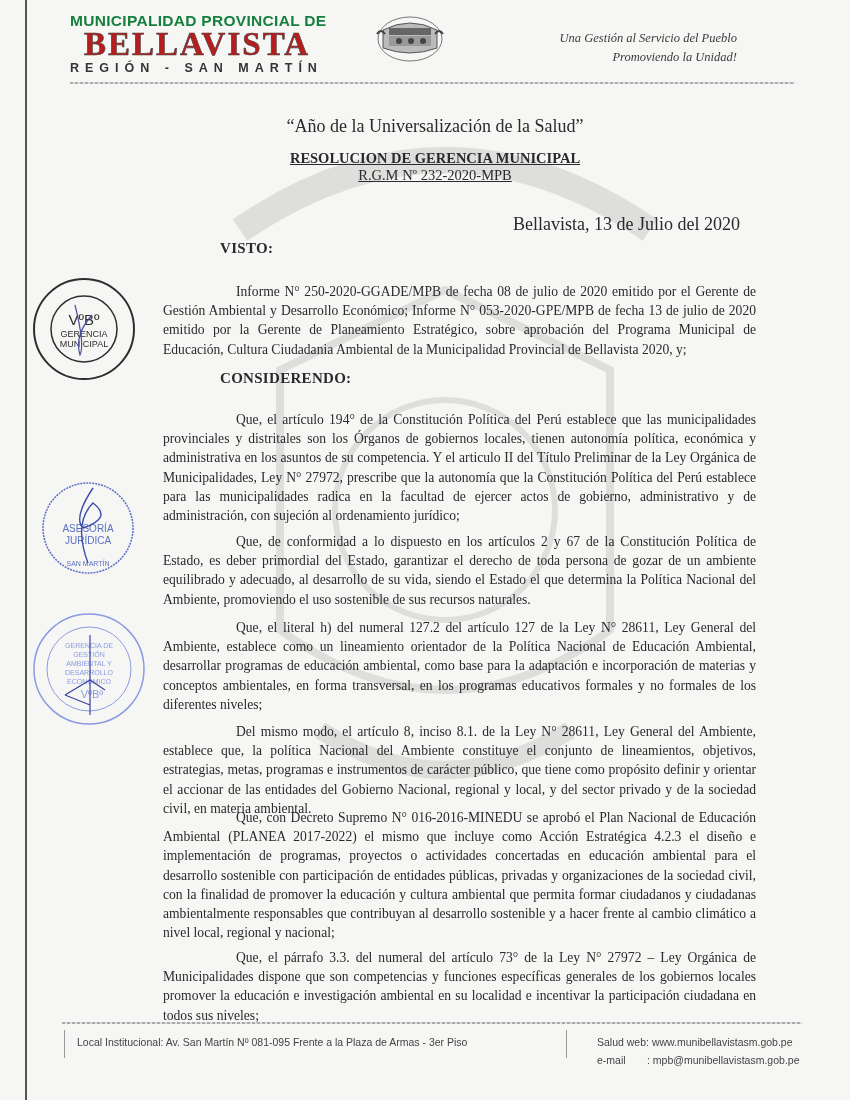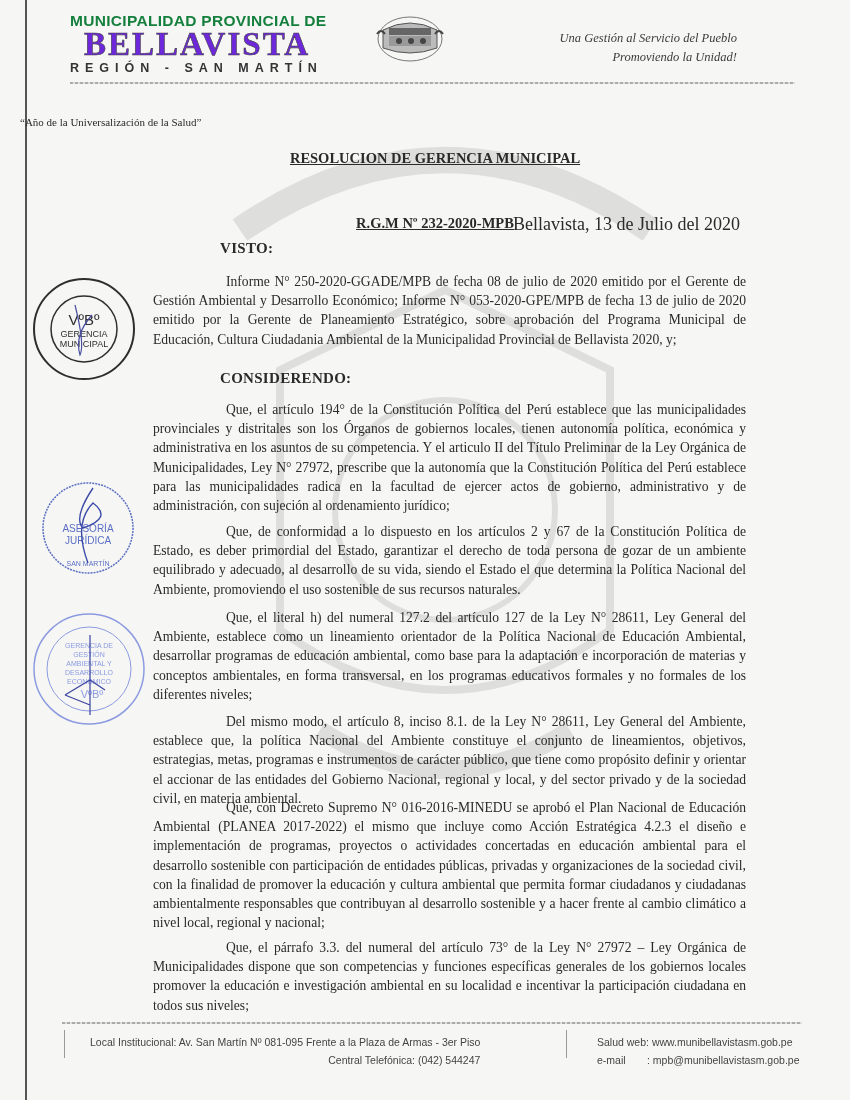--- a/index.html
+++ b/index.html
@@ -5,46 +5,46 @@
   html, body { margin: 0; padding: 0; }
   body {
     width: 850px; height: 1100px; position: relative; overflow: hidden;
     background: #f6f6f5;
     font-family: "Liberation Serif", "DejaVu Serif", serif;
     color: #2a2a2a;
   }
   .left-rule { position: absolute; left: 25px; top: 0; width: 2px; height: 1100px; background: #555; }
   
   .hdr-title { position: absolute; left: 70px; top: 12px; font-family: "Liberation Sans", "DejaVu Sans", sans-serif; font-weight: bold; font-size: 15.5px; letter-spacing: 0.3px; color: #15803d; }
-  .hdr-city { position: absolute; left: 84px; top: 26px; font-family: "Liberation Serif", serif; font-weight: bold; font-size: 33px; letter-spacing: 2px; color: #6d28d9; -webkit-text-stroke: 0.6px #444; }
+  .hdr-city { position: absolute; left: 84px; top: 26px; font-family: "Liberation Serif", serif; font-weight: bold; font-size: 33px; letter-spacing: 2px; color: #b91c1c; -webkit-text-stroke: 0.6px #444; }
   .hdr-region { position: absolute; left: 70px; top: 61px; font-family: "Liberation Sans", "DejaVu Sans", sans-serif; font-weight: bold; font-size: 12.5px; letter-spacing: 6px; color: #333; }
   .hdr-crest { position: absolute; left: 375px; top: 14px; width: 70px; height: 50px; }
   .hdr-motto { position: absolute; left: 527px; top: 29px; width: 210px; text-align: right; font-family: "Liberation Serif", serif; font-style: italic; font-size: 12.5px; line-height: 19px; color: #3a3a3a; }
   .hdr-line { position: absolute; left: 70px; top: 82px; width: 725px; height: 2px; background: repeating-linear-gradient(90deg, #999 0 3px, #d8d8d8 3px 5px); opacity: 0.8; }
 
   
   .watermark { position: absolute; left: 220px; top: 110px; width: 450px; height: 700px; opacity: 0.18; pointer-events: none; }
 
   
-  .year { position: absolute; left: 0; width: 850px; top: 116px; text-align: left; font-size: 11px; padding-left: 20px; box-sizing: border-box; }
+  .year { position: absolute; left: 0; width: 850px; top: 116px; text-align: center; font-size: 18px; padding-left: 20px; box-sizing: border-box; }
   .res-title { position: absolute; left: 0; width: 850px; top: 150px; text-align: center; font-weight: bold; font-size: 14.5px; text-decoration: underline; padding-left: 20px; box-sizing: border-box; }
-  .res-num { position: absolute; left: 0; width: 850px; top: 167px; text-align: center; font-weight: bold; font-size: 14.5px; text-decoration: underline; padding-left: 20px; box-sizing: border-box; margin-top: 48px; }
+  .res-num { position: absolute; left: 0; width: 850px; top: 167px; text-align: center; font-weight: normal; font-size: 14.5px; text-decoration: underline; padding-left: 20px; box-sizing: border-box; }
   .date { position: absolute; right: 110px; top: 214px; font-size: 18px; }
   .section-h { position: absolute; left: 220px; font-weight: bold; font-size: 15px; letter-spacing: 0.3px; }
-  .para { position: absolute; left: 147px; width: 593px; font-size: 13.6px; line-height: 19.2px; text-align: justify; text-indent: 73px; margin: 6px; }
+  .para { position: absolute; left: 147px; width: 593px; font-size: 13.6px; line-height: 19.2px; text-align: justify; text-indent: 73px; margin: 16px; }
 
   
   .stamp { position: absolute; }
 
   
   .foot-line { position: absolute; left: 62px; top: 1022px; width: 740px; height: 2px; background: repeating-linear-gradient(90deg, #aaa 0 3px, #ddd 3px 5px); }
   .foot-bar1 { position: absolute; left: 64px; top: 1030px; width: 1px; height: 28px; background: #999; }
   .foot-bar2 { position: absolute; left: 566px; top: 1030px; width: 1px; height: 28px; background: #999; }
   .foot-text { position: absolute; font-family: "Liberation Sans", "DejaVu Sans", sans-serif; font-size: 10.5px; color: #444; line-height: 18px; }
-  .foot-left { left: 90px; top: 1033px; text-align: right; }
+  .foot-left { left: 77px; top: 1033px; }
   .foot-right { left: 597px; top: 1033px; }
   .foot-right .lbl { display: inline-block; width: 50px; }
 </style>
 </head>
 <body>
 
 <div class="left-rule"></div>
 
 <div class="hdr-title">MUNICIPALIDAD PROVINCIAL DE</div>
 <div class="hdr-city">BELLAVISTA</div>
@@ -115,18 +115,17 @@
   <text x="59" y="74" text-anchor="middle" font-family="Liberation Sans, sans-serif" font-size="7" fill="#8c9be0">ECONÓMICO</text>
   <text x="62" y="88" text-anchor="middle" font-family="Liberation Sans, sans-serif" font-size="11" fill="#8c9be0">VºBº</text>
   <path d="M60 25 L60 105 M35 85 L60 70 L75 80 M35 85 L60 95" fill="none" stroke="#3a44a0" stroke-width="1.2"></path>
 </svg>
 
 <div class="foot-line"></div>
 <div class="foot-bar1"></div>
 <div class="foot-bar2"></div>
 <div class="foot-text foot-left">
   <div>Local Institucional: Av. San Martín Nº 081-095 Frente a la Plaza de Armas - 3er Piso</div>
-  <div>Central Telefónica: (042) 544247</div>
 </div>
 <div class="foot-text foot-right">
   <div><span>Salud web:</span> <span>www.munibellavistasm.gob.pe</span></div>
   <div><span class="lbl">e-mail</span><span>: mpb@munibellavistasm.gob.pe</span></div>
 </div>
 
 </body></html>

